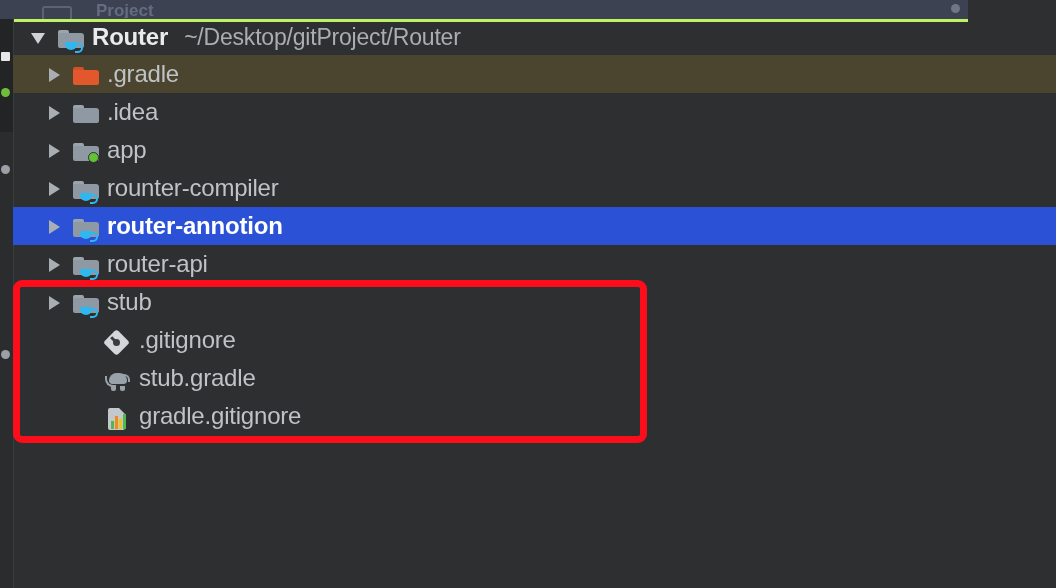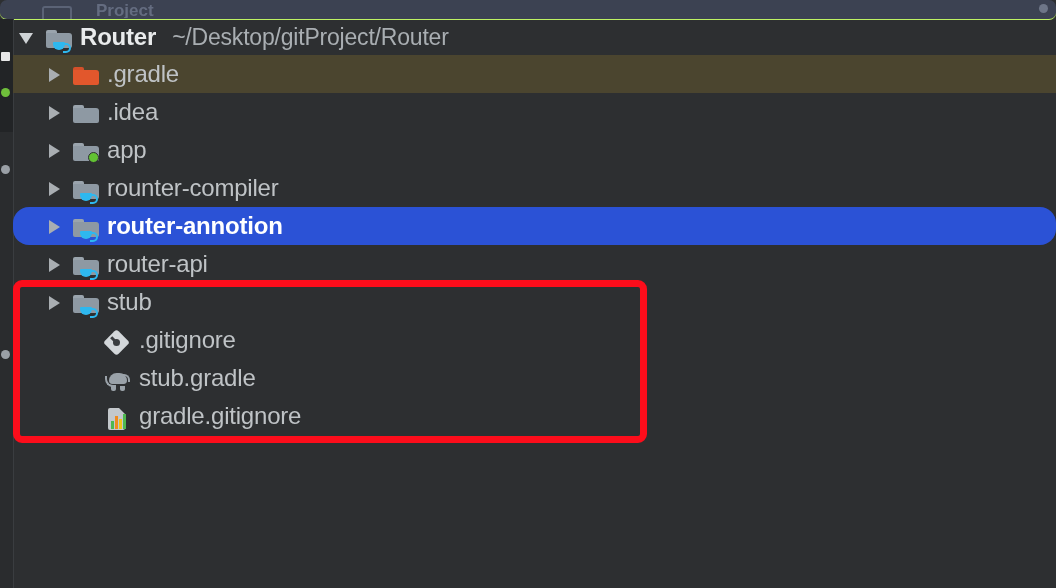--- a/index.html
+++ b/index.html
@@ -12,25 +12,24 @@
   #root {
     position: relative;
     width: 1056px; height: 588px;
     background: #2d2f31;
     overflow: hidden;
   }
 
   
   .top-strip {
     position: absolute; left: 0; top: 0;
-    width: 1056px; height: 19px;
+    width: 968px; height: 19px;
     background: #3c4252;
-    border-bottom: 1px solid #bef264;
+    border-bottom: 3px solid #bef264;
     overflow: hidden;
-    border-radius: 7px;
   }
   .top-strip .ghost-folder {
     position: absolute; left: 42px; top: 6px;
     width: 26px; height: 18px;
     border: 2px solid #5b6376;
     border-bottom: none;
     border-radius: 3px 3px 0 0;
   }
   .top-strip .ghost-text {
     position: absolute; left: 96px; top: 4px;
@@ -85,23 +84,23 @@
     width: 1043px; height: 569px;
   }
   .row {
     position: relative;
     height: 38px;
     width: 1043px;
     display: flex;
     align-items: center;
     box-sizing: border-box;
   }
-  .row.root { height: 36px; }
+  .row.root { height: 36px; padding-left: 12px; }
   .row.hl-olive   { background: #4b452f; }
-  .row.hl-select  { background: #2b52d6; border-radius: 16px; }
+  .row.hl-select  { background: #2b52d6; }
 
   .twisty {
     width: 26px; height: 38px;
     position: relative;
     flex: 0 0 26px;
   }
   .twisty.ind-1 { margin-left: 30px; }
   .twisty.ind-0 { margin-left: 3px; }
   .tri-right, .tri-down {
     position: absolute; left: 6px; top: 13px;

